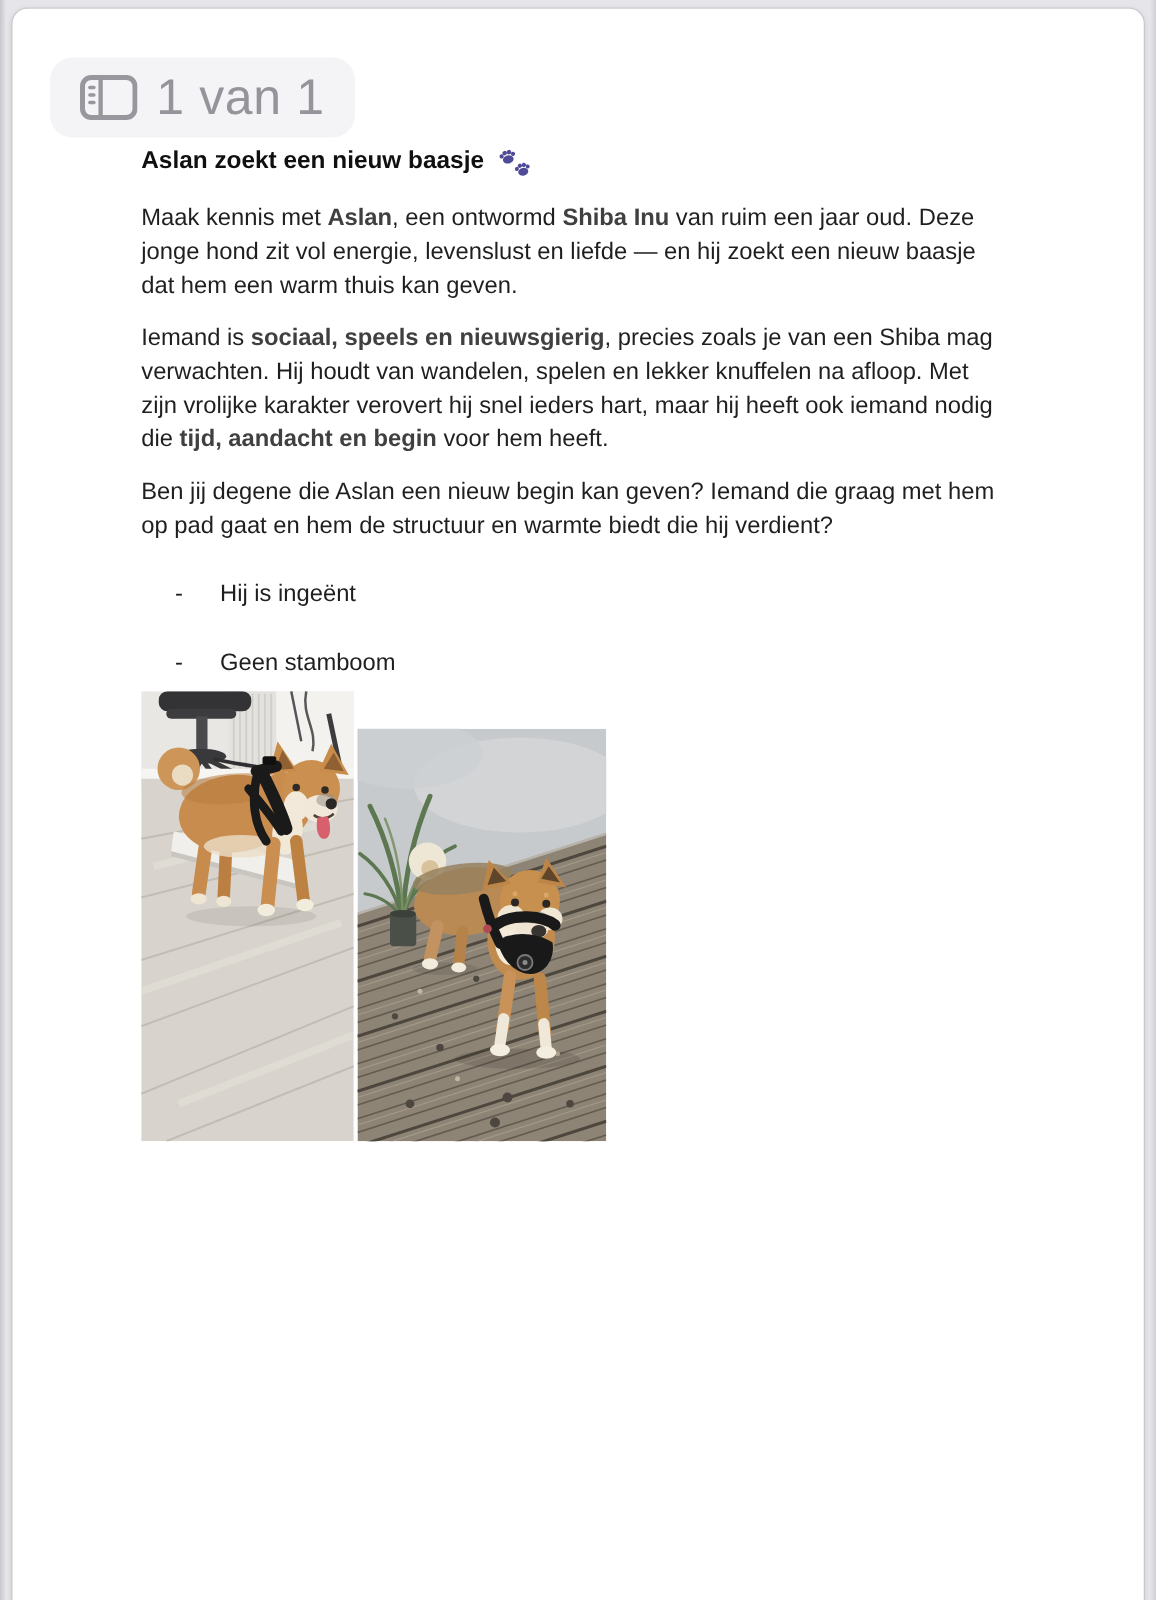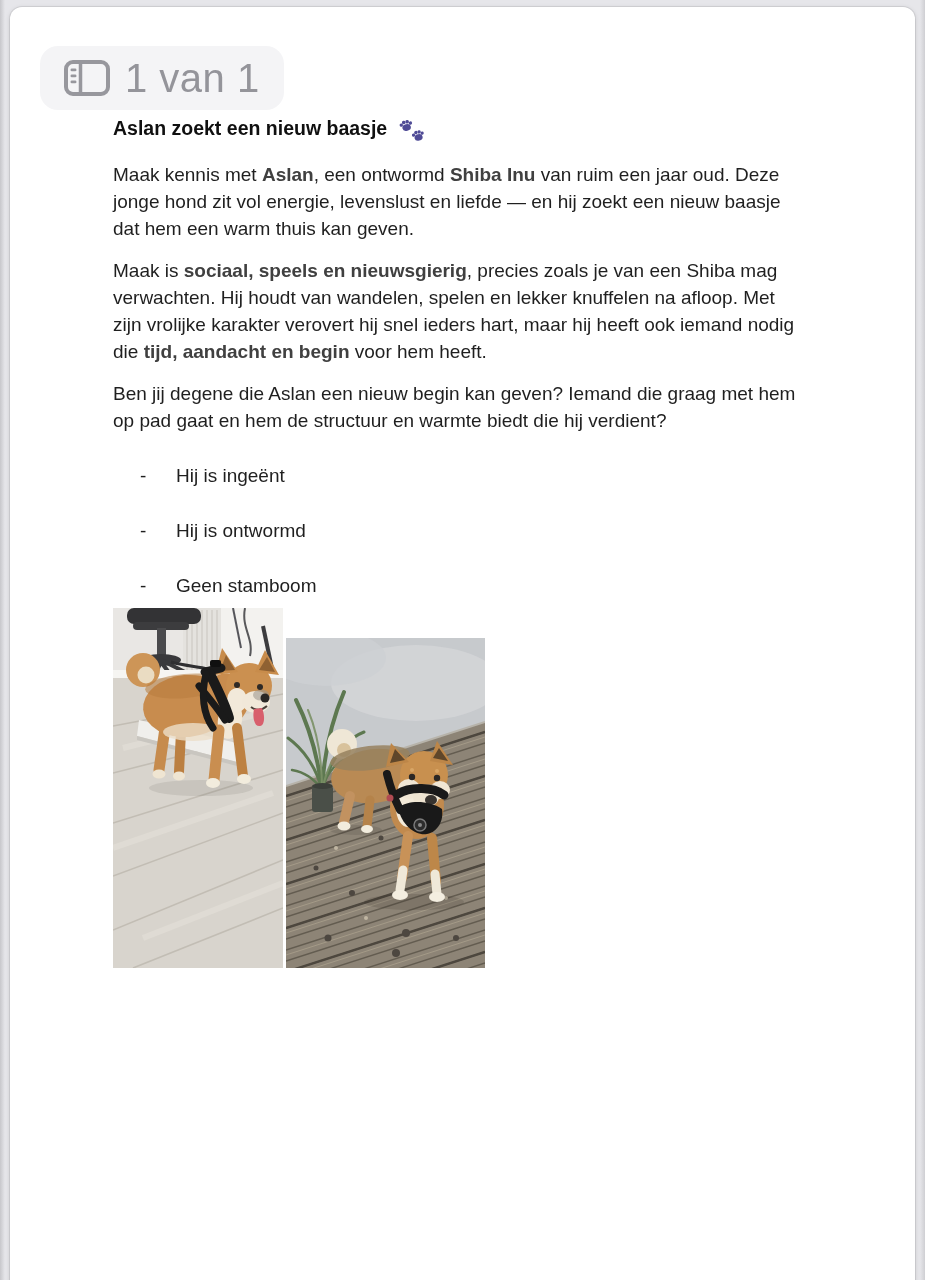--- a/index.html
+++ b/index.html
@@ -118,27 +118,26 @@
               <circle cx="1.9" cy="-2.9" r="1.8"></circle>
               <circle cx="4.7" cy="-0.8" r="1.7"></circle>
             </g>
           </g>
         </svg>
       </span>
     </h1>
 
     <p><span>Maak kennis met </span><b>Aslan</b><span>, een ontwormd </span><b>Shiba Inu</b><span> van ruim een jaar oud. Deze jonge hond zit vol energie, levenslust en liefde — en hij zoekt een nieuw baasje dat hem een warm thuis kan geven.</span></p>
 
-    <p><span>Maak is </span><b>sociaal, speels en nieuwsgierig</b><span>, precies zoals je van een Shiba mag verwachten. Hij houdt van wandelen, spelen en lekker knuffelen na afloop. Met zijn vrolijke karakter verovert hij snel ieders hart, maar hij heeft ook iemand nodig die </span><b>tijd, aandacht en begin</b><span> voor hem heeft.</span></p>
+    <p><span>Iemand is </span><b>sociaal, speels en nieuwsgierig</b><span>, precies zoals je van een Shiba mag verwachten. Hij houdt van wandelen, spelen en lekker knuffelen na afloop. Met zijn vrolijke karakter verovert hij snel ieders hart, maar hij heeft ook iemand nodig die </span><b>tijd, aandacht en begin</b><span> voor hem heeft.</span></p>
 
     <p><span>Ben jij degene die Aslan een nieuw begin kan geven? Iemand die graag met hem op pad gaat en hem de structuur en warmte biedt die hij verdient?</span></p>
 
     <ul class="facts">
       <li><span>Hij is ingeënt</span></li>
-      <li><span>Hij is ontwormd</span></li>
       <li><span>Geen stamboom</span></li>
     </ul>
 
     <div class="photos">
 
       <figure class="photo" role="img" aria-label="Shiba Inu Aslan standing indoors on a light wooden floor, wearing a black harness with his tongue out; dark office chair and radiator in the background">
         <svg width="170" height="360" viewBox="0 0 170 360">
 
           <rect width="170" height="80" fill="#e9e7e4"></rect>
           <rect x="105" y="0" width="65" height="70" fill="#f3f2ef"></rect>

